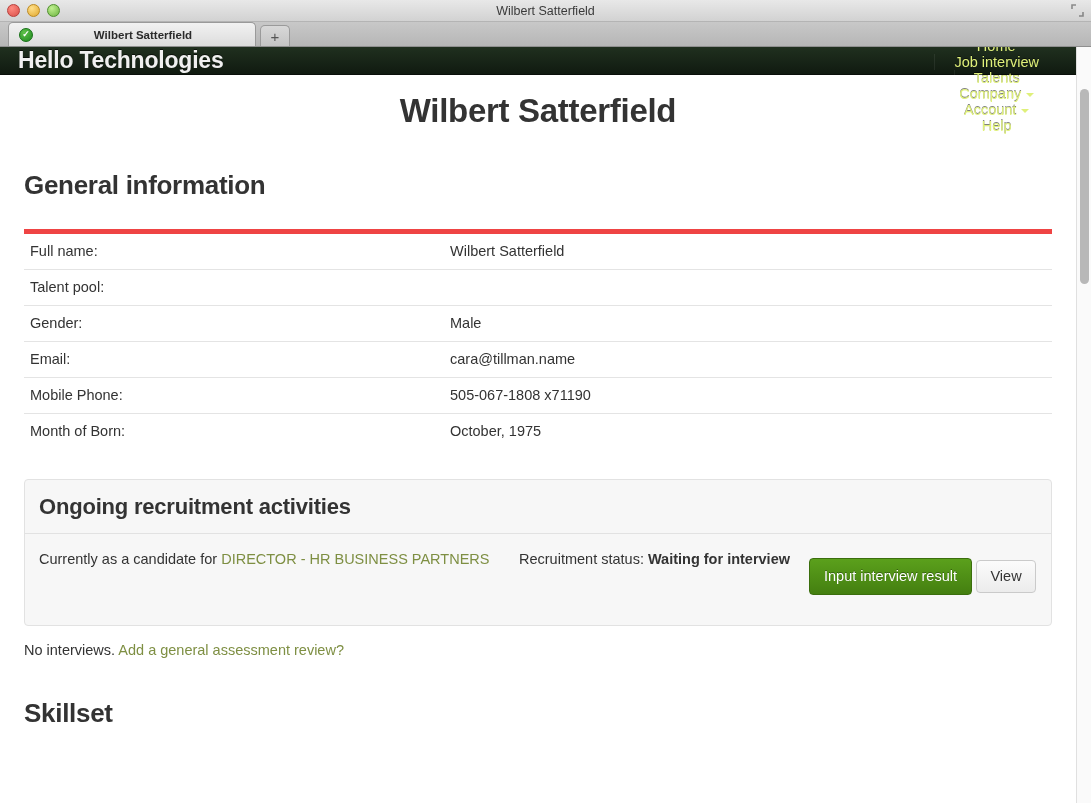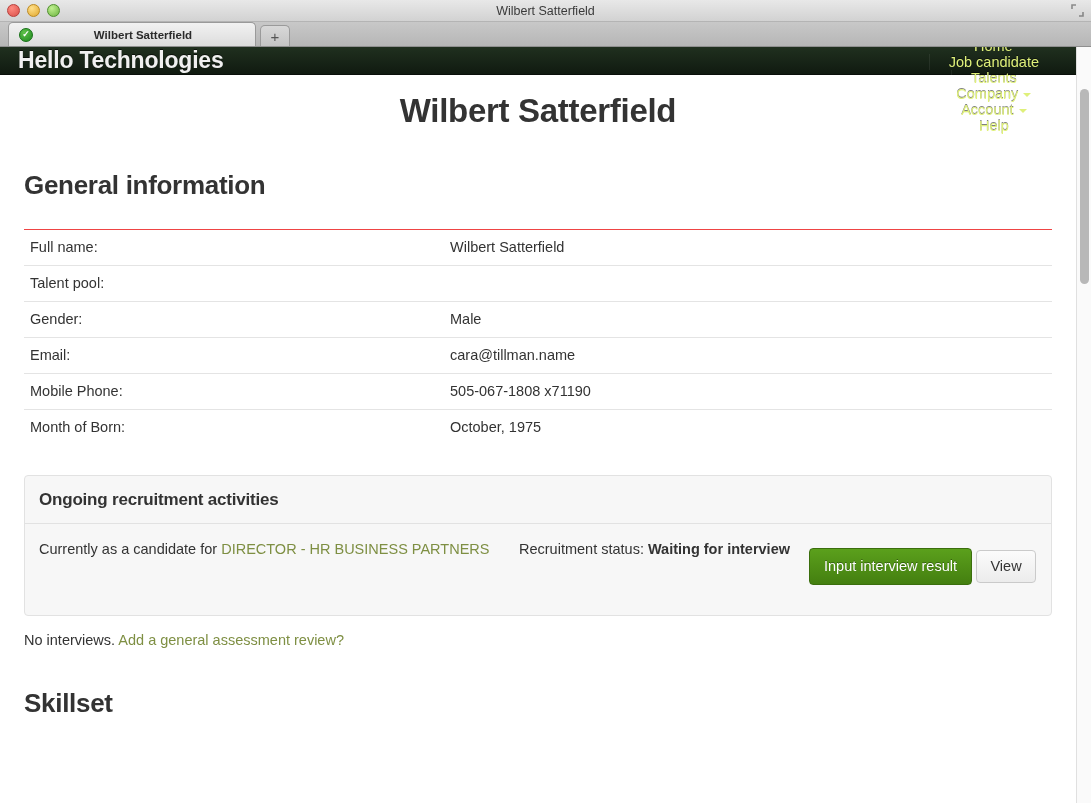--- a/index.html
+++ b/index.html
@@ -82,28 +82,28 @@
     font-size:26px; font-weight:bold; color:#333; letter-spacing:-.3px;
     margin:40px 0 0;
   }
   h2.section.tight { }
 
   table.info { width:100%; border-collapse:collapse; margin-top:28px; }
   table.info td {
     padding:9px 6px 10px; font-size:14.5px; color:#333;
     border-top:1px solid #e4e4e4; vertical-align:top;
   }
-  table.info tr:first-child td { border-top:1px solid #ef4444; }
+  table.info tr:first-child td { border-top:5px solid #ef4444; }
   td.label { width:420px; }
 
   .panel {
     margin-top:30px; background:#f7f7f7; border:1px solid #e2e2e2; border-radius:4px;
   }
   .panel-head {
-    padding:14px 14px 13px; font-size:17px; font-weight:bold; color:#333;
+    padding:14px 14px 13px; font-size:22px; font-weight:bold; color:#333;
     border-bottom:1px solid #e2e2e2; letter-spacing:-.2px;
   }
   .panel-body { display:flex; padding:14px 14px 30px; gap:0; }
   .col-a { width:480px; font-size:14.5px; color:#333; line-height:1.55; padding-right:14px; }
   .col-b { width:290px; font-size:14.5px; color:#333; line-height:1.55; }
   .col-c { flex:1; }
   a.link { color:#7e8f43; text-decoration:none; cursor:pointer; }
   .bold { font-weight:bold; }
 
   .btn-green {
@@ -155,21 +155,21 @@
 <div class="viewport">
   <div class="page">
 
     <div class="navbar">
       <div class="brand">Hello Technologies</div>
       <div class="navlinks">
         <div class="navlink">
           <span>Home</span>
         </div>
         <div class="navlink">
-          <span>Job candidate</span>
+          <span>Job interview</span>
         </div>
         <div class="navlink">
           <span>Talents</span>
         </div>
         <div class="navlink">
           <span>Company</span>
           <span class="caret"></span>
         </div>
         <div class="navlink">
           <span>Account</span>

